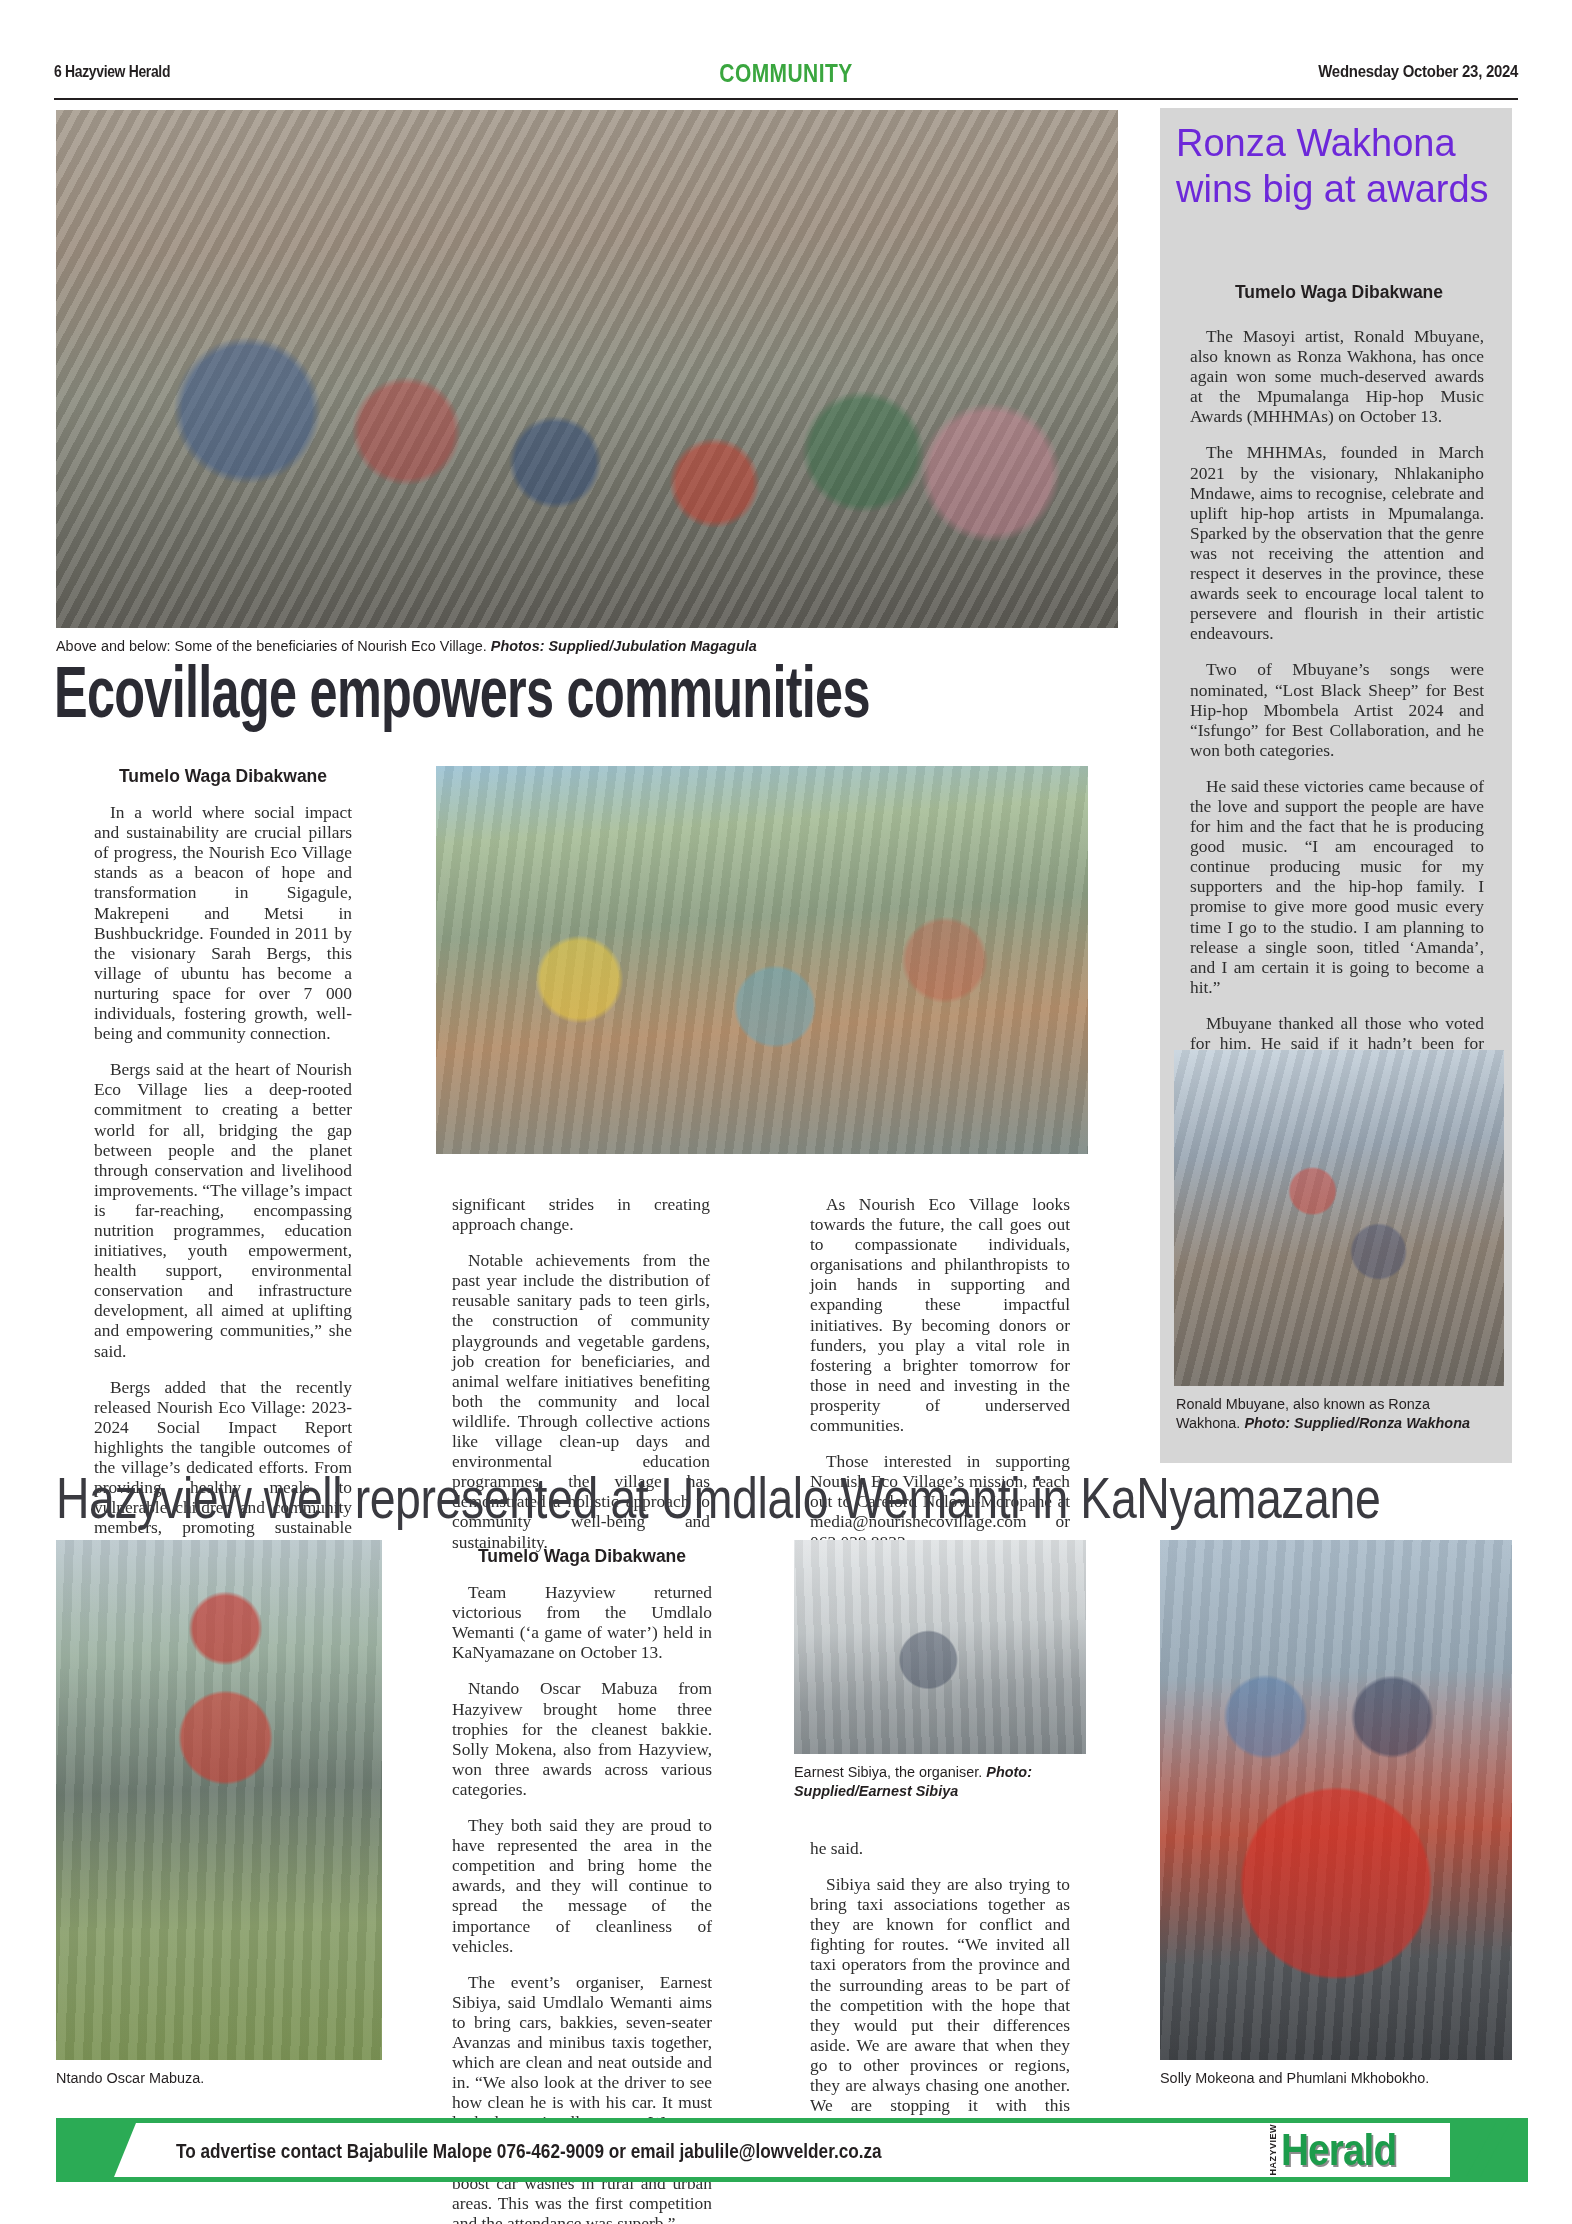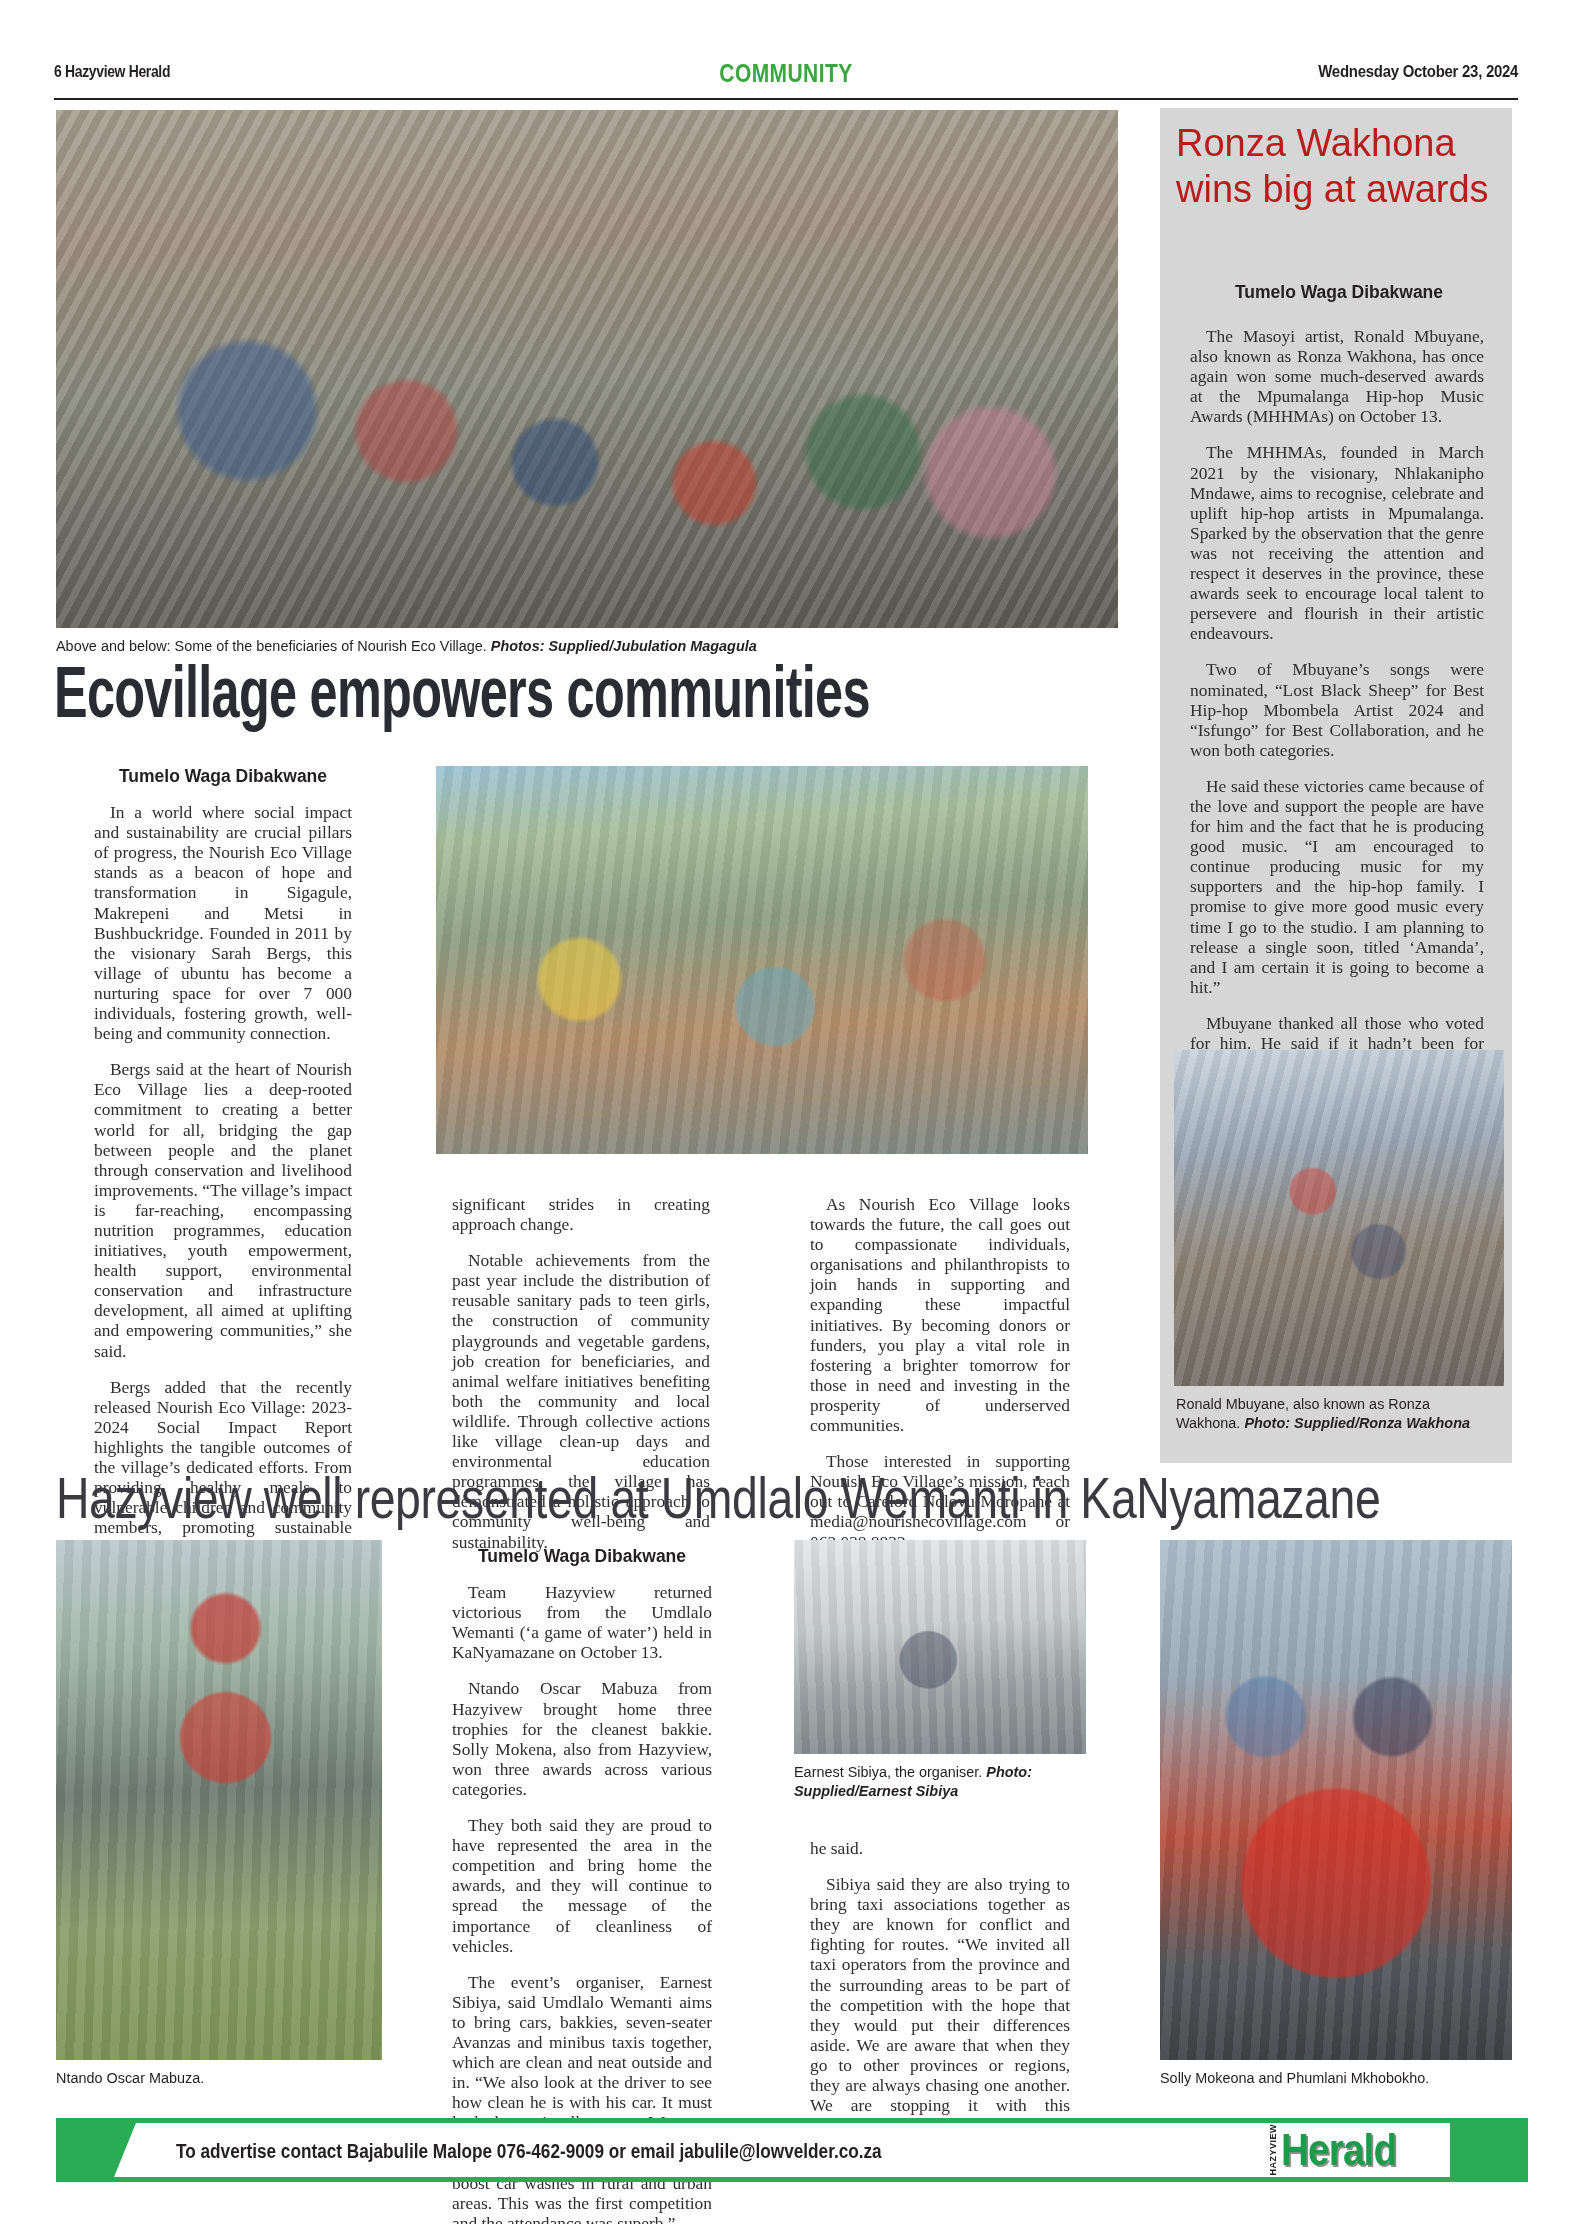--- a/index.html
+++ b/index.html
@@ -50,21 +50,21 @@
     background:
       radial-gradient(circle at 22% 55%, rgba(240,205,60,.55) 0 7%, rgba(0,0,0,0) 8%),
       radial-gradient(circle at 52% 62%, rgba(90,170,200,.45) 0 9%, rgba(0,0,0,0) 10%),
       radial-gradient(circle at 78% 50%, rgba(200,80,60,.35) 0 7%, rgba(0,0,0,0) 8%),
       repeating-linear-gradient(97deg, rgba(255,255,255,.07) 0 9px, rgba(0,0,0,.05) 9px 18px),
       linear-gradient(176deg,#9ec4d6 0%,#a9bf9a 18%,#8d9f84 40%,#b58f6c 66%,#7d8a86 100%);}
 
   
   #sidebar{position:absolute;left:1160px;top:108px;width:352px;height:1355px;background:#d6d6d6;}
   .sb-head{position:absolute;left:1176px;top:120px;width:326px;
-    font-family:"Liberation Sans",sans-serif;font-weight:normal;font-size:38px;line-height:46px;color:#b91c1c;}
+    font-family:"Liberation Sans",sans-serif;font-weight:normal;font-size:38px;line-height:46px;color:#6d28d9;}
   .sb-byline{position:absolute;left:1176px;top:282px;width:326px;
     font-family:"Liberation Sans",sans-serif;font-weight:bold;font-size:17.5px;text-align:center;color:#231f20;}
   #sb-body{left:1174px;top:310px;width:326px;font-size:17.4px;line-height:20.1px;}
   #sb-photo{left:1174px;top:1050px;width:330px;height:336px;
     background:
       radial-gradient(circle at 42% 42%, rgba(215,60,50,.45) 0 8%, rgba(0,0,0,0) 9%),
       radial-gradient(circle at 62% 60%, rgba(60,70,110,.4) 0 9%, rgba(0,0,0,0) 10%),
       repeating-linear-gradient(104deg, rgba(255,255,255,.09) 0 8px, rgba(0,0,0,.06) 8px 16px),
       linear-gradient(176deg,#c8d4de 0%,#9aa7b4 30%,#8e8275 60%,#6f6a63 100%);}
   #sb-caption{left:1176px;top:1394px;width:330px;}

